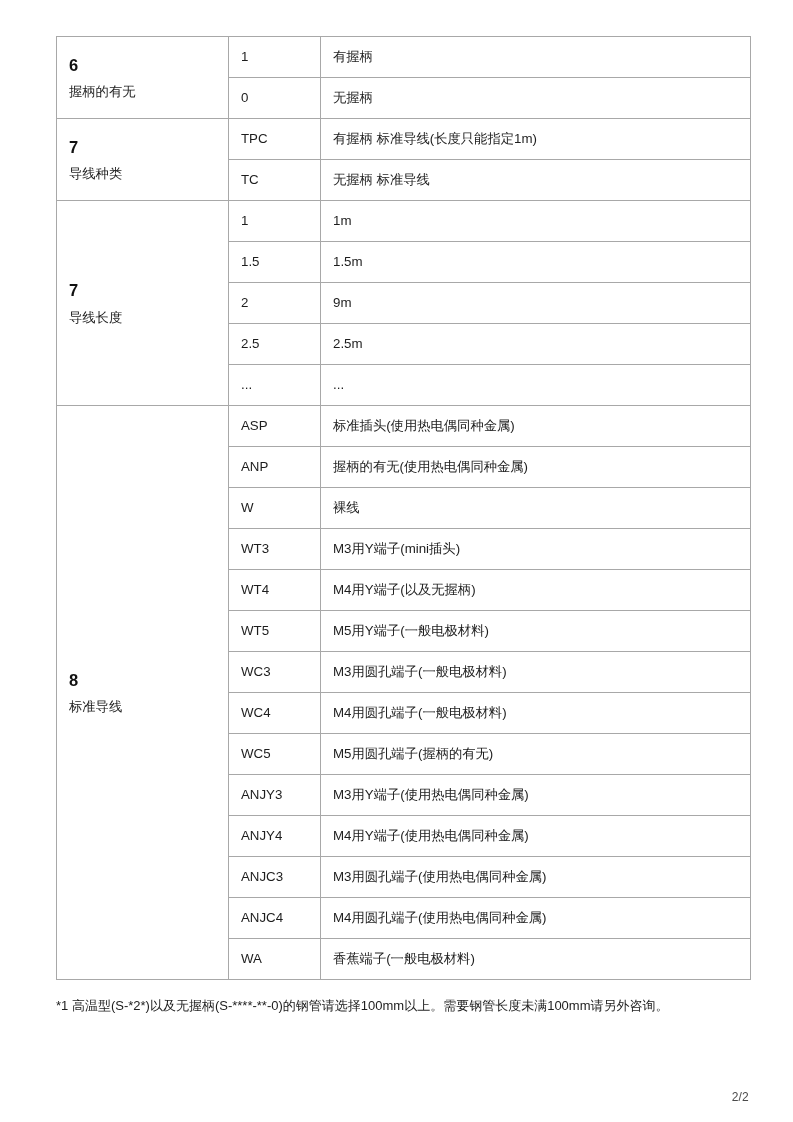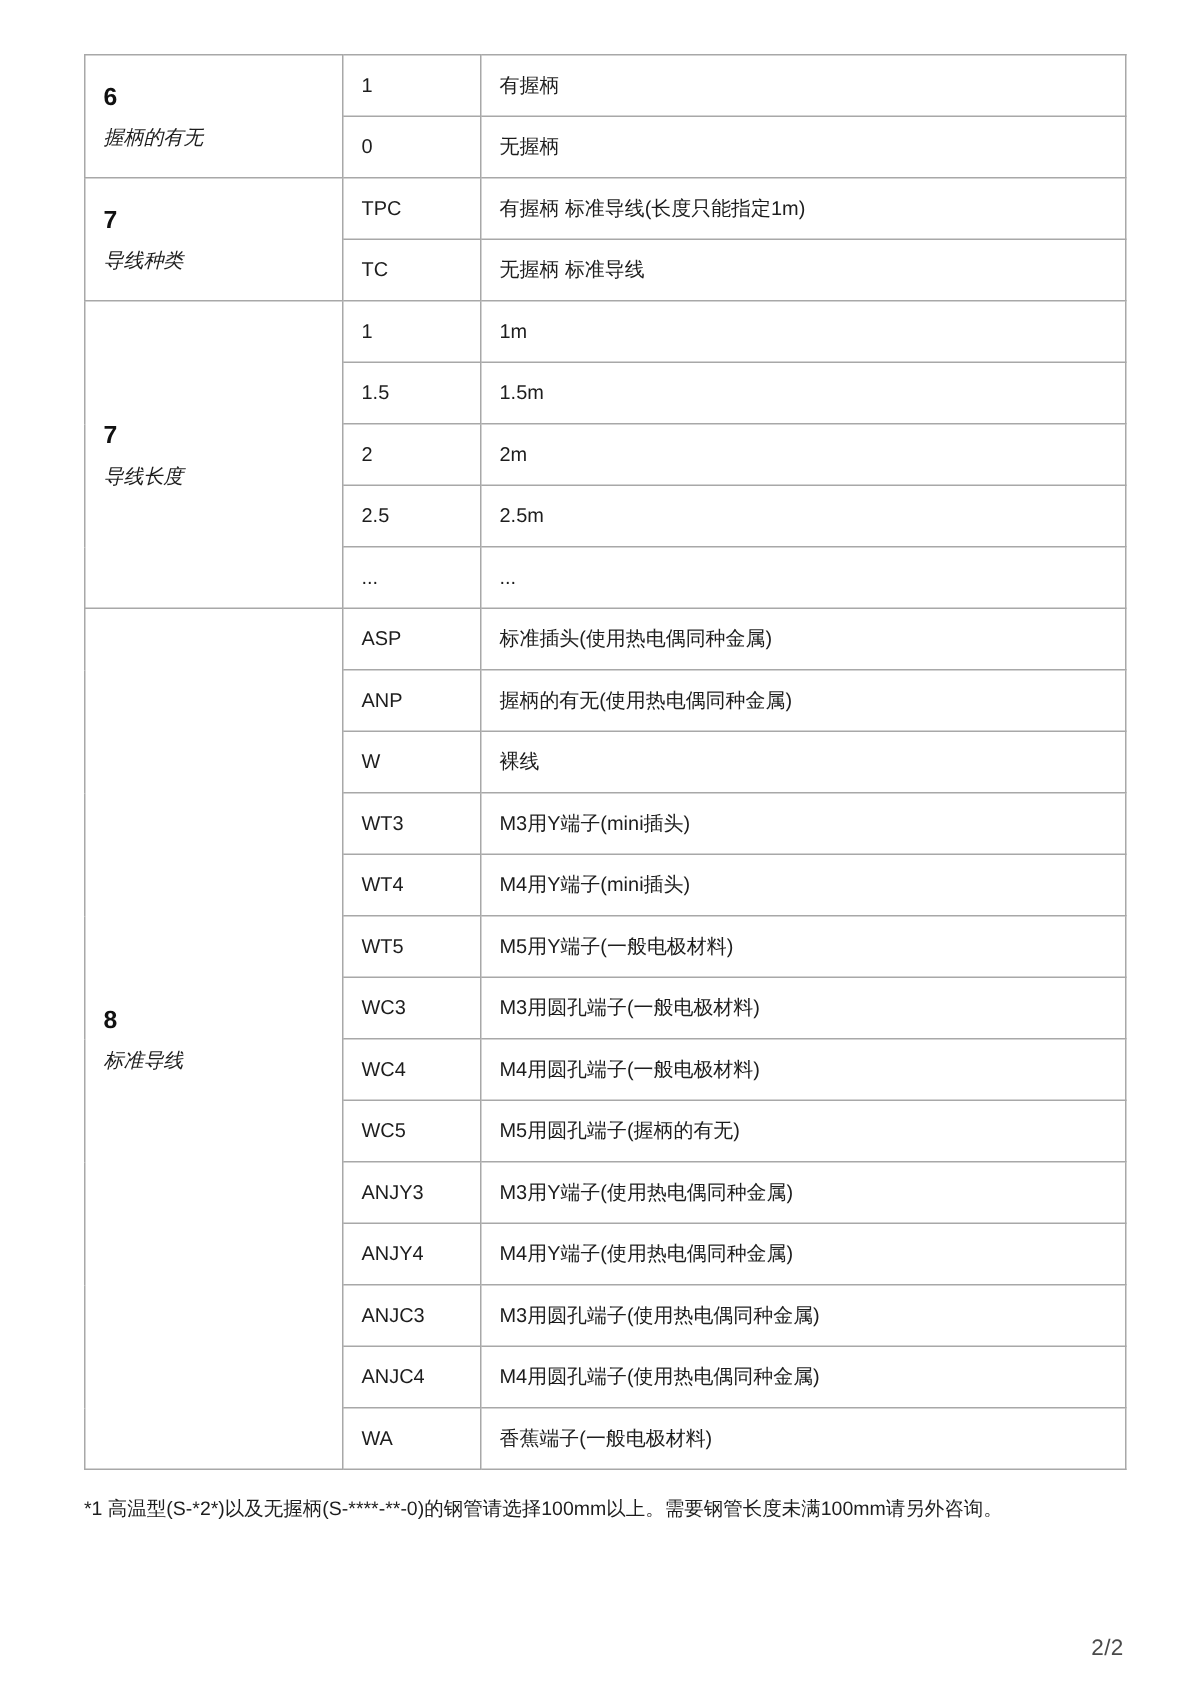--- a/index.html
+++ b/index.html
@@ -62,41 +62,40 @@
     font-weight: bold;
     color: #111111;
     line-height: 1.35;
     margin-bottom: 7px;
   }
   .label-name {
     display: block;
     font-size: 13.3px;
     color: #1d1d1d;
     line-height: 1.35;
-    font-style: italic;
   }
 
   
   .footnote {
     position: absolute;
     left: 56px;
     top: 996px;
     width: 700px;
     font-size: 13px;
     line-height: 1.5;
     color: #1d1d1d;
     white-space: nowrap;
   }
 
   
   .page-number {
     position: absolute;
     right: 44px;
     top: 1090px;
-    font-size: 15px;
+    font-size: 12px;
     color: #4a4a4a;
     letter-spacing: 0.2px;
   }
 </style>
 </head>
 <body>
 
 <div class="page">
 
   <table class="spec-table">
@@ -137,21 +136,21 @@
           </td>
           <td>1</td>
           <td>1m</td>
         </tr>
         <tr>
           <td>1.5</td>
           <td>1.5m</td>
         </tr>
         <tr>
           <td>2</td>
-          <td>2m</td>
+          <td>9m</td>
         </tr>
         <tr>
           <td>2.5</td>
           <td>2.5m</td>
         </tr>
         <tr>
           <td>...</td>
           <td>...</td>
         </tr>
         <tr>
@@ -169,21 +168,21 @@
         <tr>
           <td>W</td>
           <td>裸线</td>
         </tr>
         <tr>
           <td>WT3</td>
           <td>M3用Y端子(mini插头)</td>
         </tr>
         <tr>
           <td>WT4</td>
-          <td>M4用Y端子(mini插头)</td>
+          <td>M4用Y端子(以及无握柄)</td>
         </tr>
         <tr>
           <td>WT5</td>
           <td>M5用Y端子(一般电极材料)</td>
         </tr>
         <tr>
           <td>WC3</td>
           <td>M3用圆孔端子(一般电极材料)</td>
         </tr>
         <tr>

